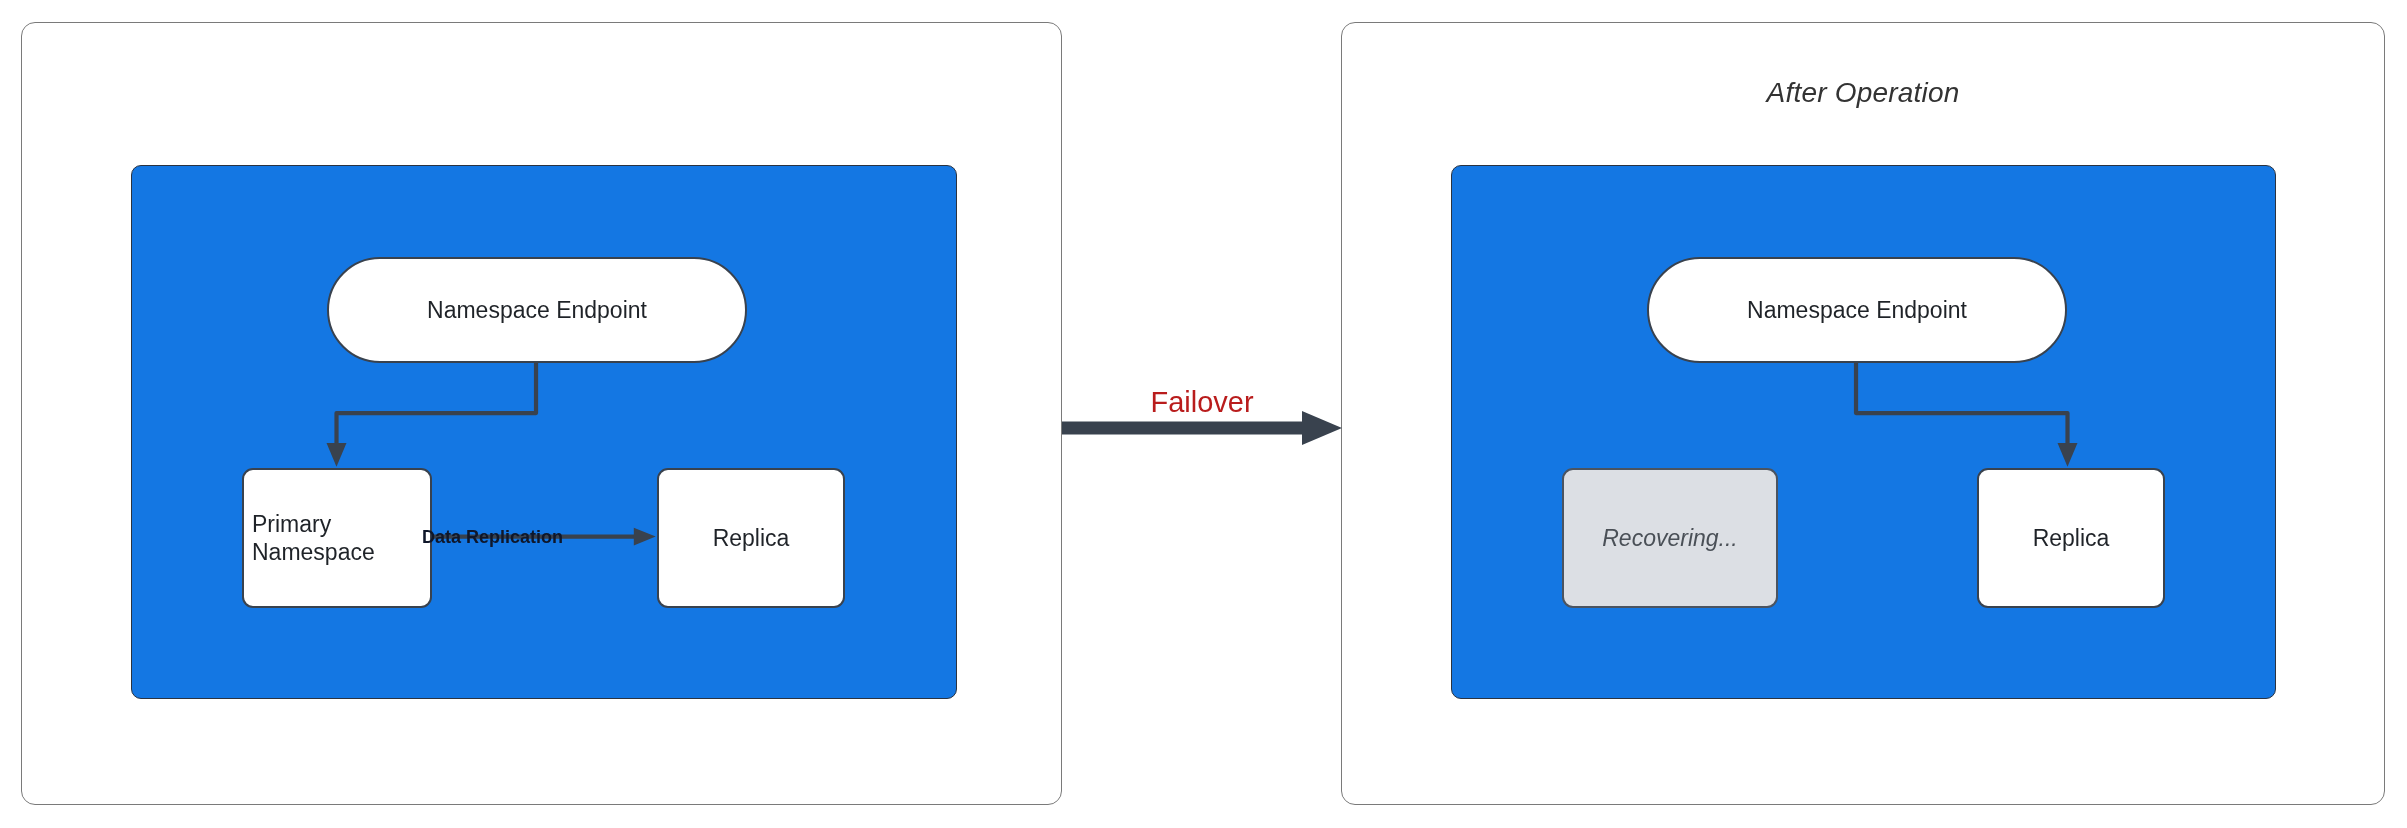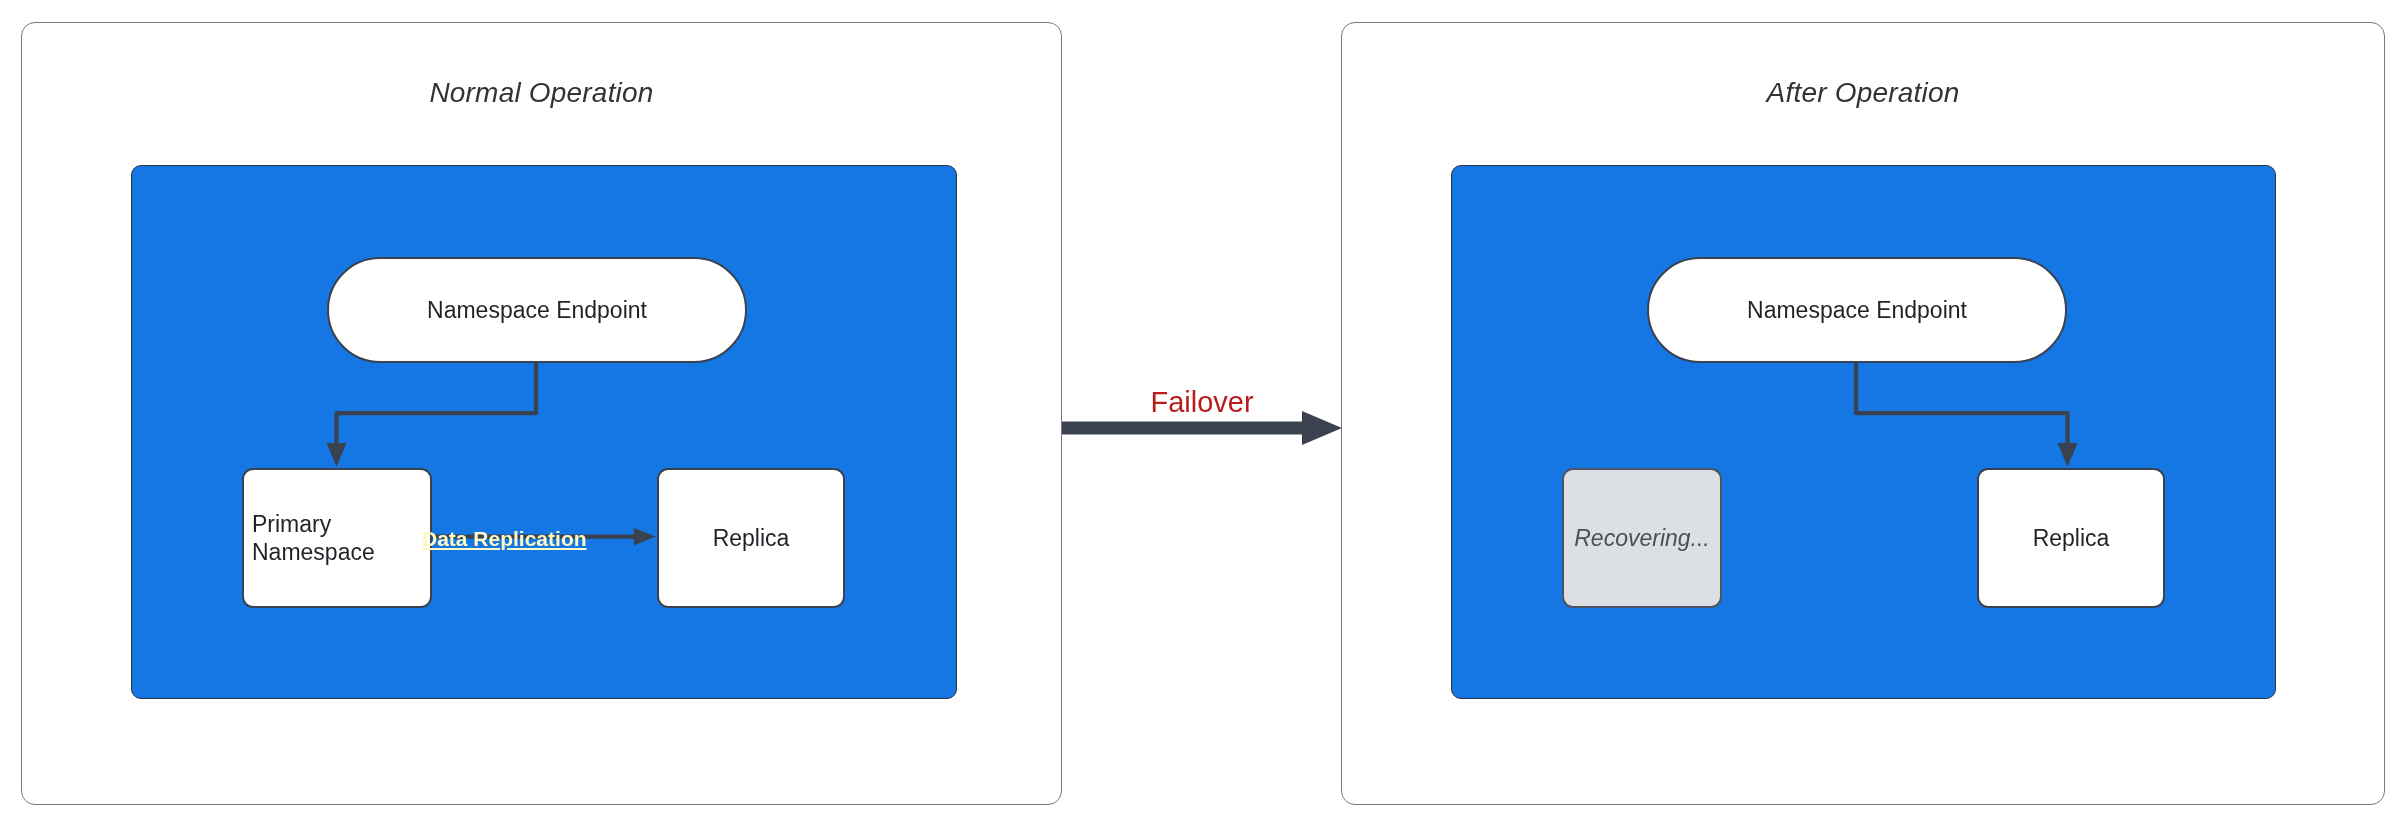--- a/index.html
+++ b/index.html
@@ -73,21 +73,21 @@
   .node.rect   { border-radius: 11px; }
   .node.muted  { background: #dcdfe4; font-style: italic; color: #4a5057; border-color: #4b5460; }
 
   
   #node-l-endpoint { left: 195px; top: 91px;  width: 420px; height: 106px; }
   #node-l-primary  { left: 110px; top: 302px; width: 190px; height: 140px; padding-left: 8px; }
   #node-l-replica  { left: 525px; top: 302px; width: 188px; height: 140px; }
 
   
   #node-r-endpoint  { left: 195px; top: 91px;  width: 420px; height: 106px; }
-  #node-r-recover   { left: 110px; top: 302px; width: 160px; height: 140px; }
+  #node-r-recover   { left: 110px; top: 302px; width: 216px; height: 140px; }
   #node-r-replica   { left: 525px; top: 302px; width: 188px; height: 140px; }
 
   
   .edges {
     position: absolute;
     left: 0; top: 0;
     width: 100%;
     height: 100%;
     overflow: visible;
     z-index: 2;
@@ -96,26 +96,25 @@
     fill: none;
     stroke: #39424e;
     stroke-width: 4.2;
     stroke-linecap: butt;
     stroke-linejoin: round;
   }
   .edge-fill { fill: #39424e; }
 
   .edge-label {
     position: absolute;
-    font-size: 21px;
+    font-size: 18px;
     font-weight: bold;
-    color: #fef9c3;
+    color: #0f172a;
     white-space: nowrap;
     z-index: 4;
-    text-decoration: underline;
   }
   #label-data-replication { left: 290px; top: 361px; }
 
   
   #failover-arrow {
     position: absolute;
     left: 1062px;
     top: 408px;
     width: 280px;
     height: 40px;
@@ -133,21 +132,20 @@
     white-space: nowrap;
     z-index: 5;
   }
 </style>
 </head>
 <body>
 
 <div id="canvas">
 
   <div class="panel" id="panel-left">
-    <div class="panel-title">Normal Operation</div>
 
     <div class="cluster" id="cluster-left">
 
       <svg class="edges" viewBox="0 0 826 534" preserveAspectRatio="none">
 
         <path class="edge-path" d="M 405 197 L 405 248 L 205 248 L 205 288"></path>
         <polygon class="edge-fill" points="205,302 195,278 215,278"></polygon>
 
         <path class="edge-path" d="M 300 372 L 508 372"></path>
         <polygon class="edge-fill" points="525,372 503,363 503,381"></polygon>

